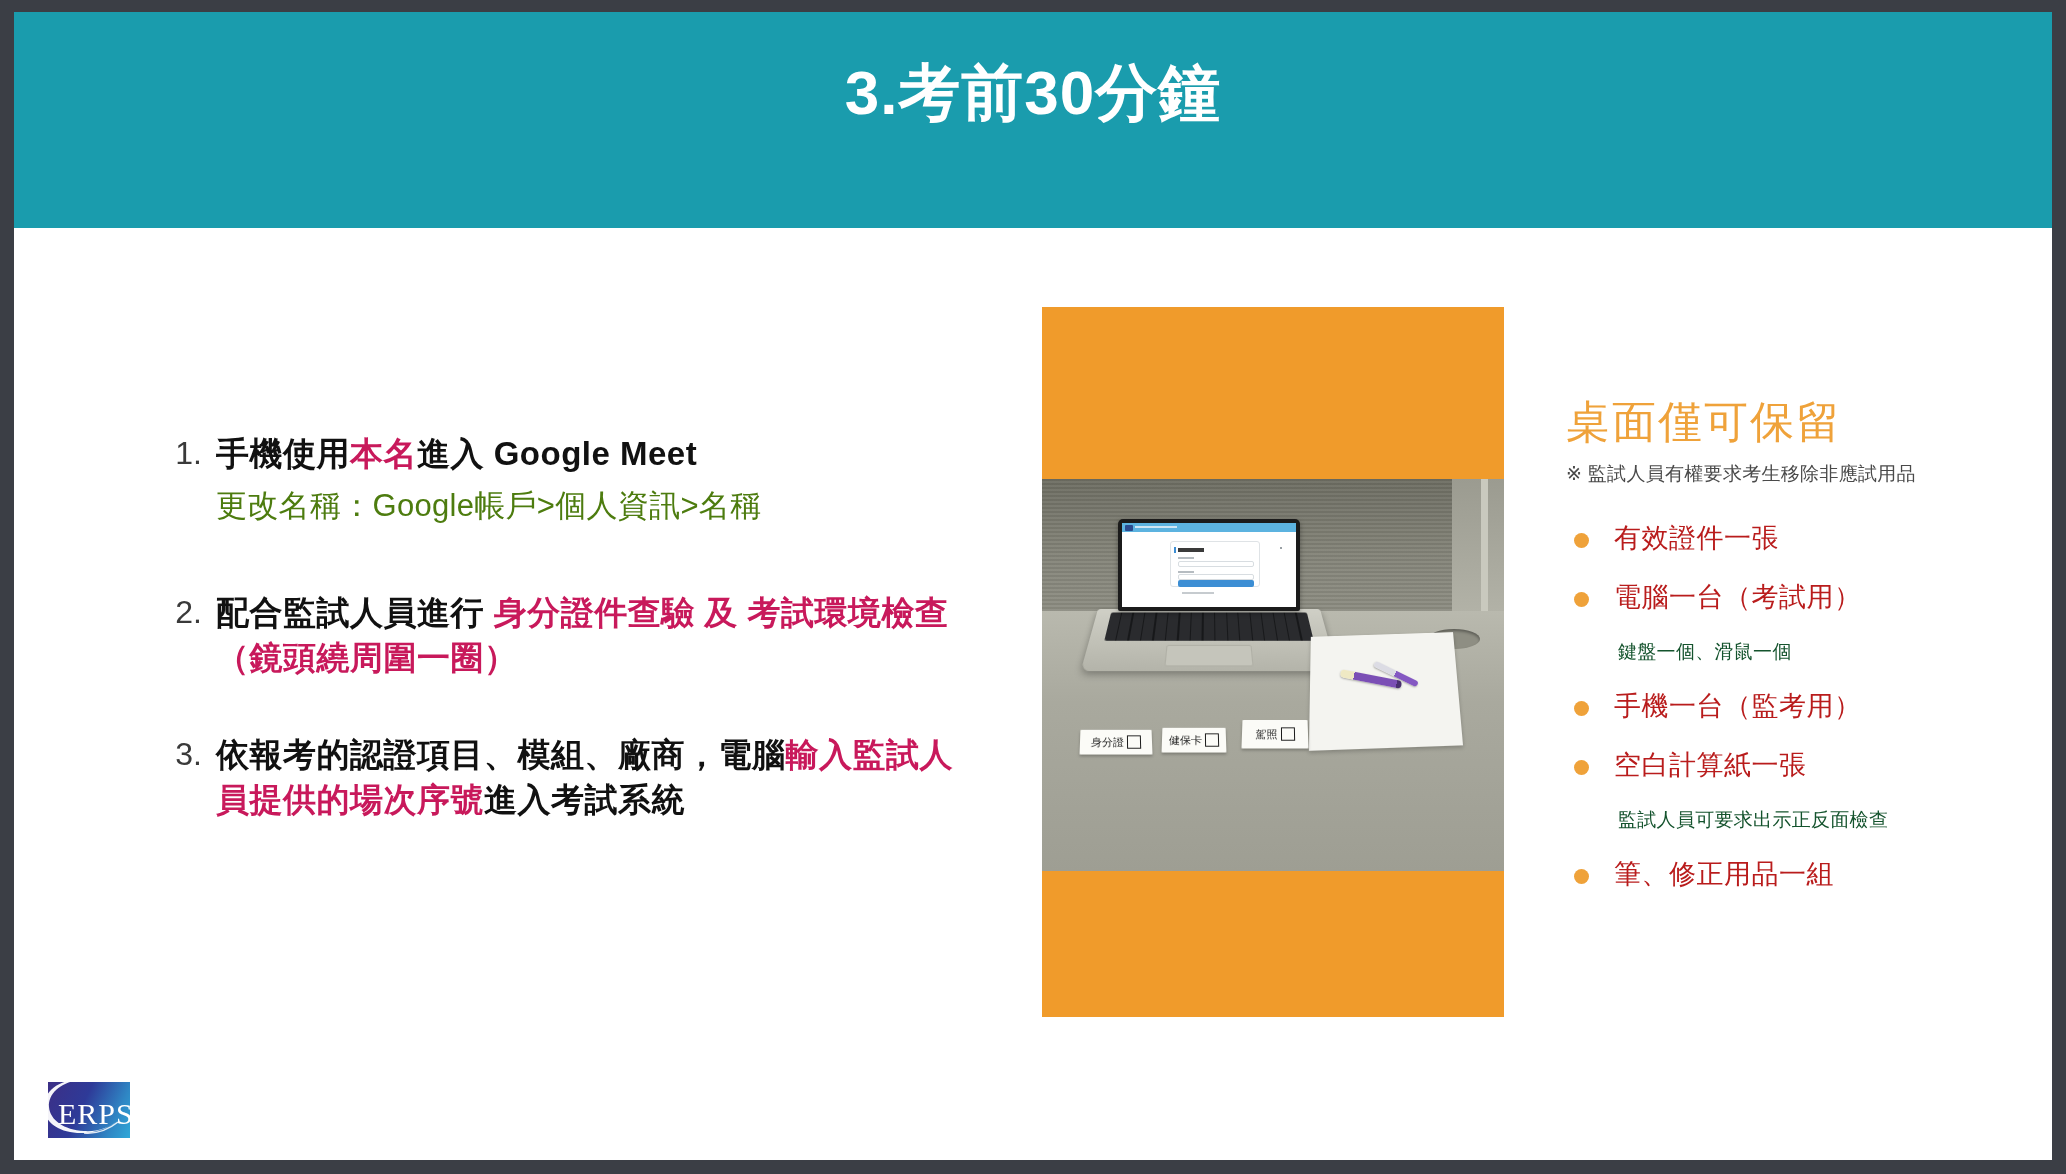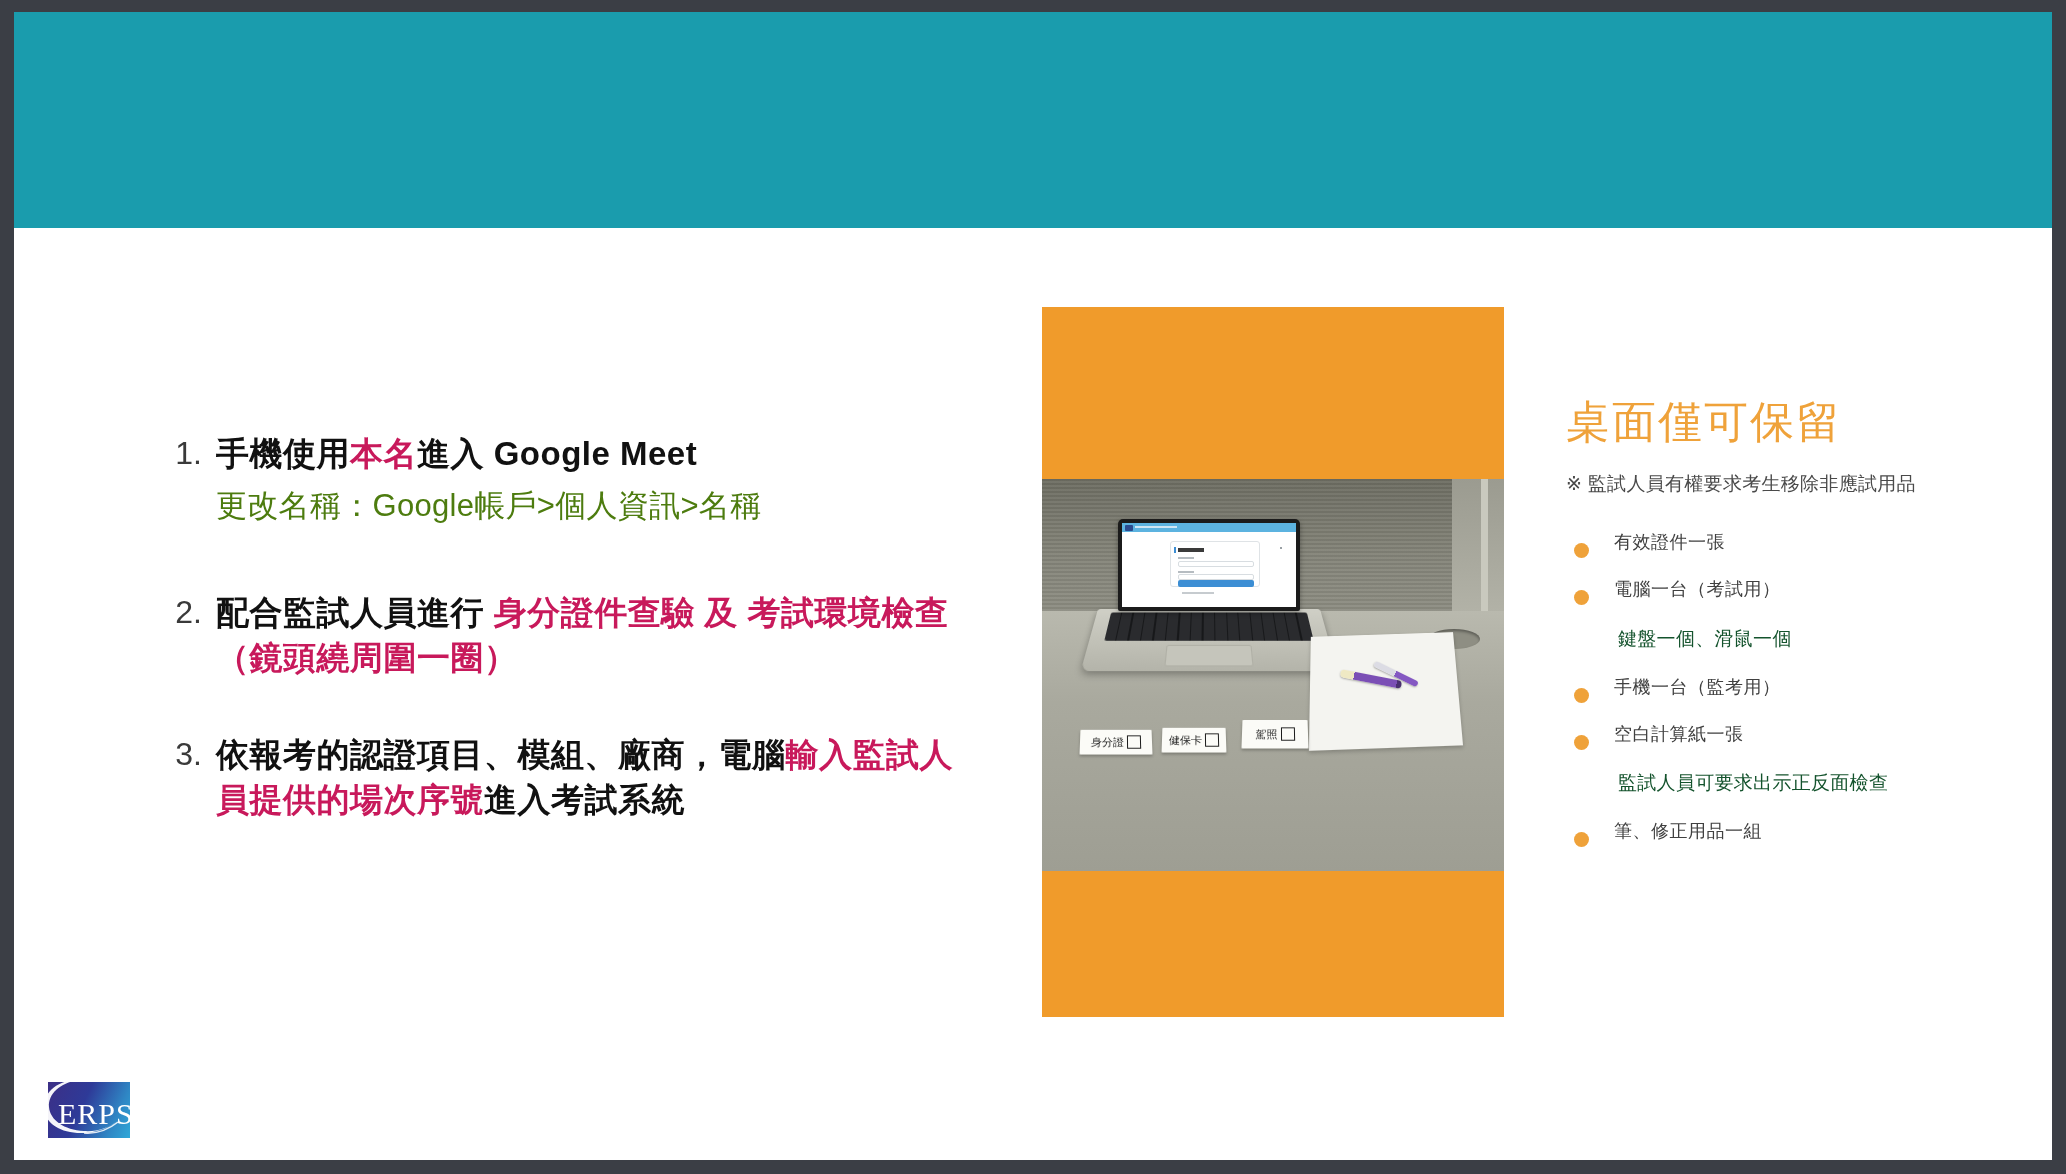--- a/index.html
+++ b/index.html
@@ -184,31 +184,31 @@
   #right-column {
     position: absolute;
     left: 1552px; top: 384px;
     width: 440px;
   }
   #right-heading {
     font-size: 44px; font-weight: normal; color: #EFA23A;
     letter-spacing: 2px; line-height: 1.2;
   }
   #right-note {
-    margin-top: 22px;
+    margin-top: 12px;
     font-size: 19px; color: #4a4a4a; letter-spacing: .3px;
   }
   #right-list { margin-top: 34px; list-style: none; }
   .rl-item { position: relative; padding-left: 48px; margin-bottom: 24px; }
   .rl-bullet {
     position:absolute; left: 8px; top: 12px;
     width: 15px; height: 15px; border-radius: 50%;
     background: #EFA23A;
   }
-  .rl-text { font-size: 18px; color: #404040; line-height: 1.3; letter-spacing:.5px;font-family:Liberation Serif, serif; }
+  .rl-text { font-size: 27px; color: #b91c1c; line-height: 1.3; letter-spacing:.5px;font-family:Liberation Serif, serif; }
   .rl-sub {
     margin-top: 24px; margin-left: 4px;
     font-size: 19px; color: #14532d; letter-spacing:.3px;
   }
   
   #logo {
     position: absolute; left: 24px; bottom: 22px;
     width: 92px; height: 62px;
   }
   #logo-sq {
@@ -223,20 +223,21 @@
   #logo-swoosh {
     position:absolute; left:0px; top:0px; width:92px; height:62px;
   }
 </style>
 </head>
 <body>
 
 <div id="slide-frame">
 
   <div id="header-band"></div>
+  <div id="slide-title">3.考前30分鐘</div>
 
   <div id="left-column">
 
     <div class="num-item item-gap-1">
       <span class="num-marker">1.</span>
       <div class="num-body">
         <div class="num-text"><span>手機使用</span><span class="hl">本名</span><span>進入 Google Meet</span></div>
         <div class="num-sub">更改名稱：Google帳戶&gt;個人資訊&gt;名稱</div>
       </div>
     </div>

